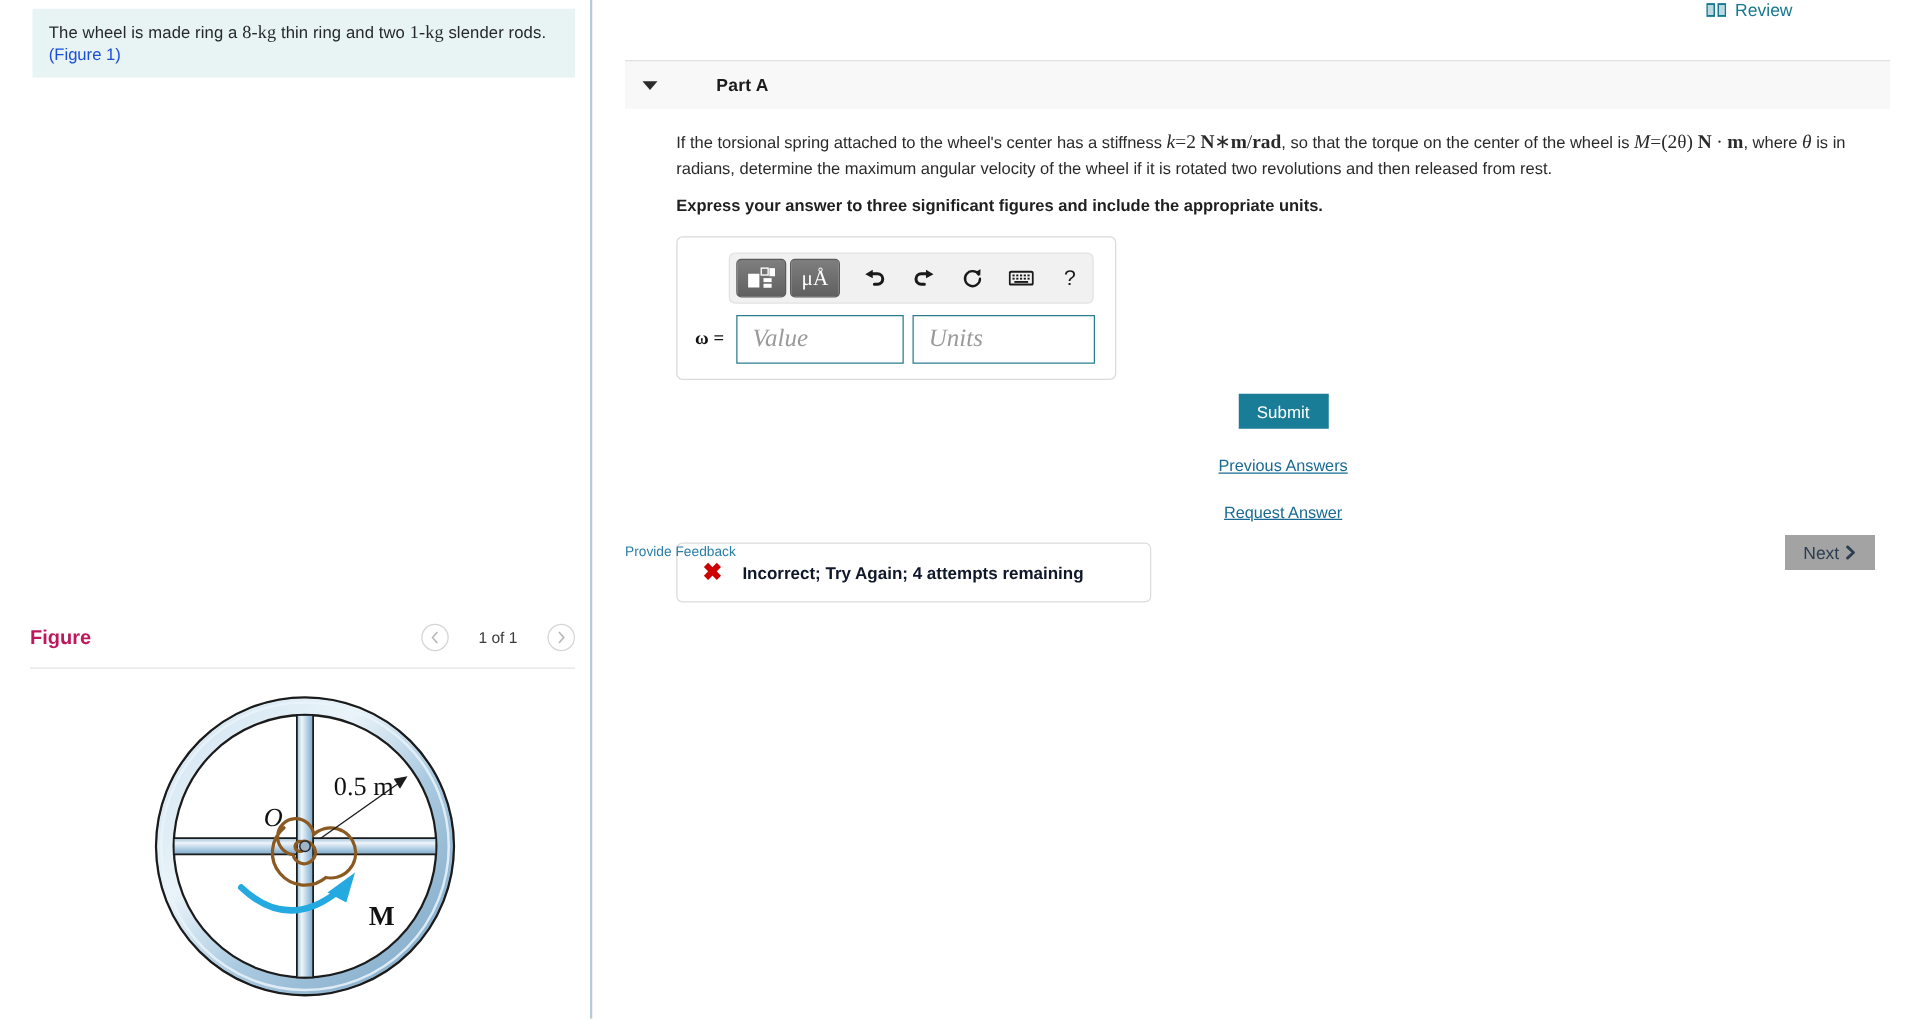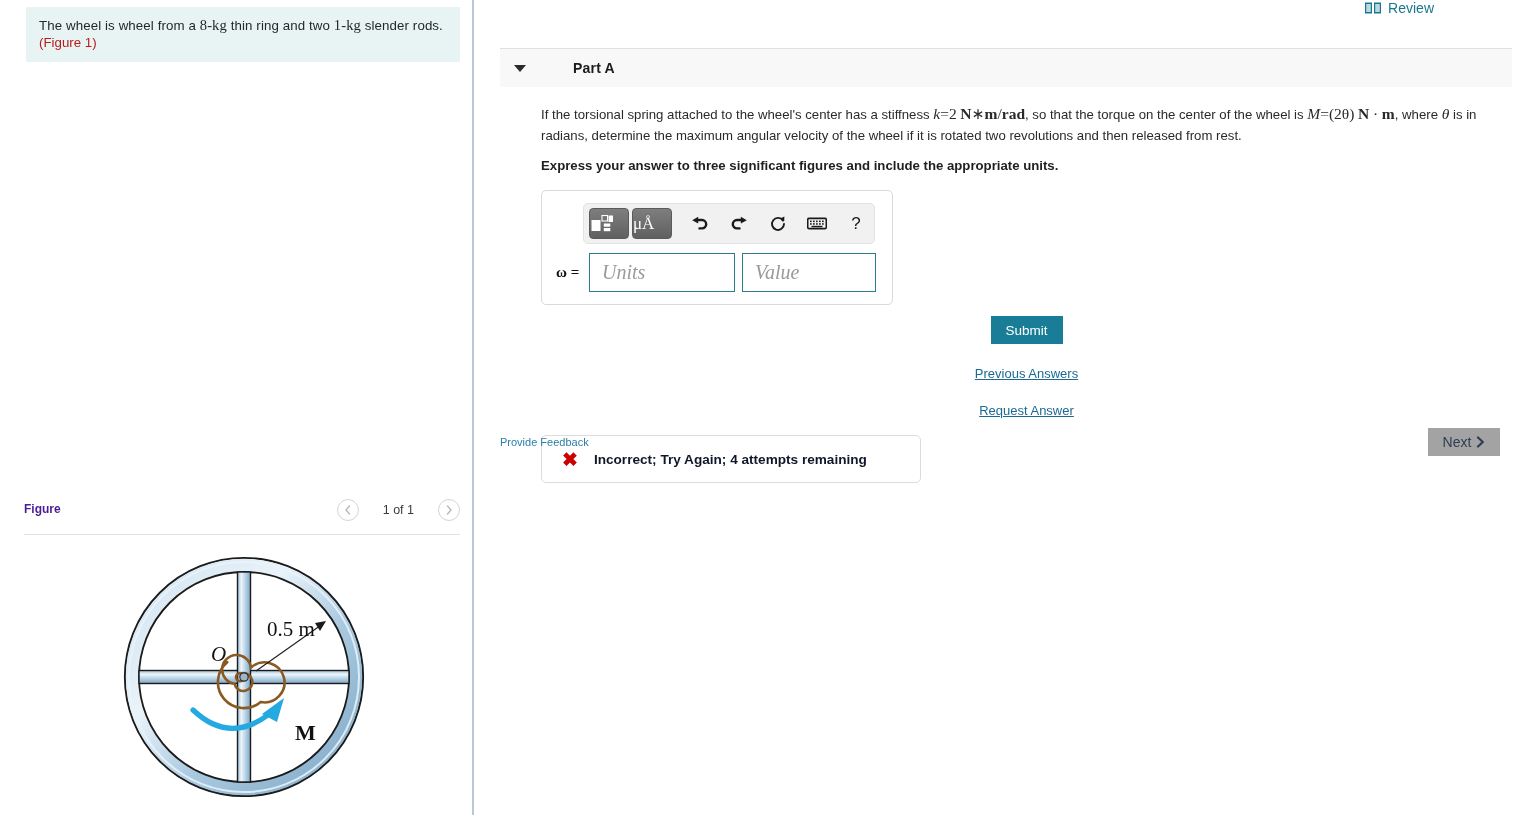--- a/index.html
+++ b/index.html
@@ -26,30 +26,30 @@
     background: #e7f4f3;
     padding: 10px 13px 0 13px;
   }
   #problem-text {
     font-size: 13.3px; color: #25282b; line-height: 17px;
     letter-spacing: .1px;
   }
   #problem-text .unit { font-family: "Liberation Serif", serif; font-size:14.6px; }
   #figure-link {
     display: block; margin-top: 1px;
-    font-size: 13.3px; color: #b91c1c; text-decoration: none;
+    font-size: 13.3px; color: #1d4ed8; text-decoration: none;
   }
 
   
   #figure-header {
     position: absolute; left: 24px; top: 494px; width: 436px; height: 40px;
   }
   #figure-title {
     position: absolute; left: 0; top: 8px;
-    font-size: 12px; font-weight: bold; color: #4c1d95;
+    font-size: 16px; font-weight: bold; color: #be185d;
   }
   #figure-pager {
     position: absolute; right: 0; top: 5px;
     display: flex; align-items: center; gap: 24px;
   }
   .pager-btn {
     width: 22px; height: 22px; border-radius: 50%;
     border: 1px solid #d5d5d5; background: #fff;
     display: flex; align-items: center; justify-content: center;
     color: #b9b9b9; font-size: 11px; line-height: 1;
@@ -111,21 +111,21 @@
   }
   #answer-toolbar {
     position: absolute; left: 41px; top: 12px; width: 292px; height: 41px;
     background: #f1f1f1; border: 1px solid #e2e2e2; border-radius: 5px;
     display: flex; align-items: center; padding-left: 5px; gap: 3px;
   }
   .tb-btn {
     width: 40px; height: 31px; border-radius: 4px;
     border: 1px solid #5b5b5b;
     background: linear-gradient(#7e7e7e, #606060);
-    display: flex; align-items: center; 
+    display: flex; align-items: center; justify-content: center;
     cursor: pointer;
   }
   .tb-plain {
     width: 36px; height: 31px;
     display: flex; align-items: center; justify-content: center;
     cursor: pointer; color: #1a1a1a;
   }
   .tb-gap { width: 4px; }
   #mu-text { color: #fff; font-family: "Liberation Serif", serif; font-size: 17px; }
 
@@ -185,21 +185,21 @@
   }
 </style>
 </head>
 <body>
 
 <div id="page">
 
   <div id="left-panel">
 
     <div id="problem-box">
-      <div id="problem-text"><span>The wheel is wheel from a </span><span class="unit">8-kg</span><span> thin ring and two </span><span class="unit">1-kg</span><span> slender rods.</span></div>
+      <div id="problem-text"><span>The wheel is made ring a </span><span class="unit">8-kg</span><span> thin ring and two </span><span class="unit">1-kg</span><span> slender rods.</span></div>
       <a id="figure-link" href="#">(Figure 1)</a>
     </div>
 
     <div id="figure-header">
       <div id="figure-title">Figure</div>
       <div id="figure-pager">
         <div class="pager-btn">
           <svg width="7" height="10" viewBox="0 0 7 10">
             <path d="M5.5 1 L2 5 L5.5 9" stroke="#b9b9b9" stroke-width="1.4" fill="none" stroke-linecap="round" stroke-linejoin="round"></path>
           </svg>
@@ -352,22 +352,22 @@
                 </g>
               </svg>
             </div>
             <div class="tb-plain">
               <span style="font-size:17px;">?</span>
             </div>
           </div>
 
           <div id="answer-row">
             <span id="omega-label">ω =</span>
+            <input id="value-input" class="ans-input" type="text" placeholder="Value" style="">
             <input id="units-input" class="ans-input" type="text" placeholder="Units" style="">
-            <input id="value-input" class="ans-input" type="text" placeholder="Value" style="">
           </div>
         </div>
 
         <div id="submit-row">
           <button id="submit-btn">Submit</button>
           <span class="ans-link">Previous Answers</span>
           <span class="ans-link">Request Answer</span>
         </div>
 
         <div id="feedback-box">

